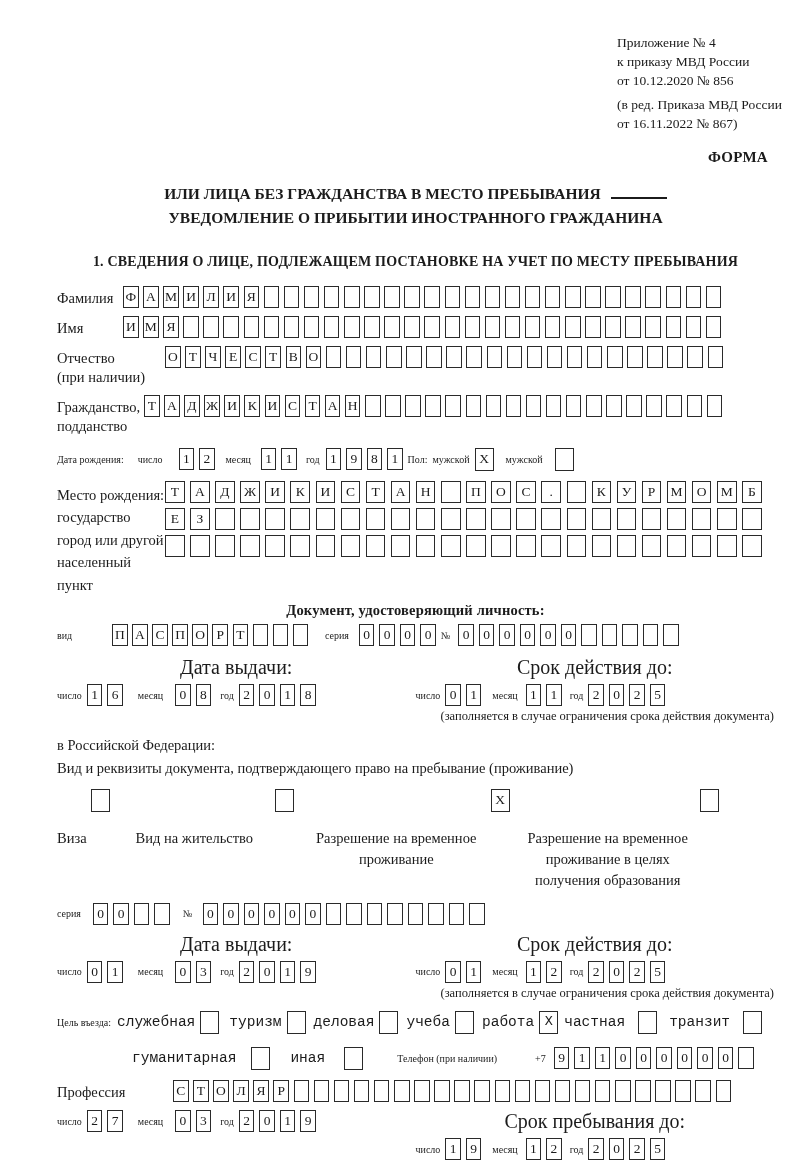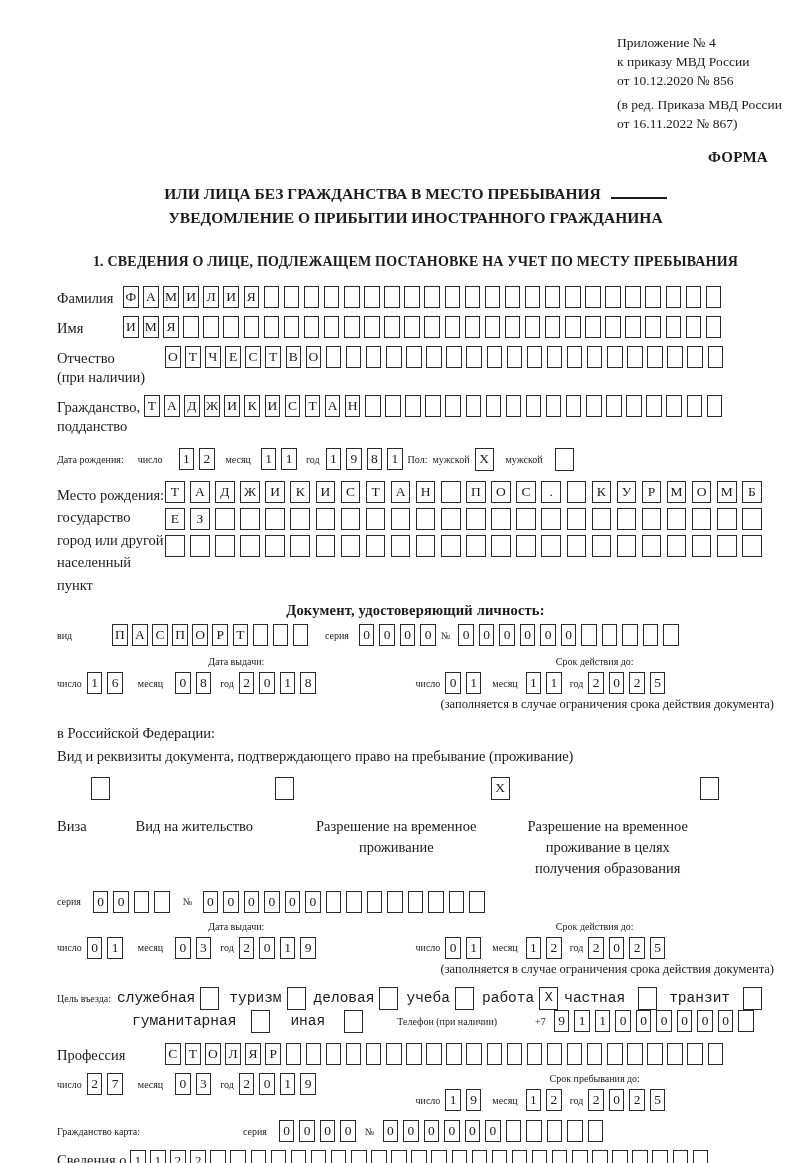--- a/index.html
+++ b/index.html
@@ -40,21 +40,21 @@
   .stack .cells:first-child { margin-top:0; }
 
   
   .inline { display:flex; align-items:center; }
   .inline .t { font-size:10px; }
   .dgroup { display:flex; align-items:center; }
   .dgroup .cell { margin-right:5px; }
   .two-col { display:flex; margin-top:10px; }
   .col-l { width:360px; }
   .col-r { width:360px; margin-left:0px; }
-  .col-head { text-align:center; font-size:10px; margin-bottom:5px; }
+  .col-head { text-align:center; font-size:20px; margin-bottom:5px; }
   .note { font-size:12.5px; text-align:right; margin-top:3px; }
 
   .plain { font-size:14.5px; line-height:1.6; margin-top:10px; }
 
   
   .permit-row { display:flex; align-items:flex-start; margin-top:8px; font-size:14.5px; }
   .permit-item { display:flex; align-items:flex-start; }
   .permit-item .txt { line-height:1.45;margin-top:39px; }
   .permit-item .txt.center { text-align:center; }
 
@@ -590,21 +590,21 @@
           <span class="cell"></span>
         </span>
     </span>
     <span class="opt" style="margin-left:12px;">
       <span class="t">транзит</span>
       <span class="cells box1" style="margin-left:8px;">
           <span class="cell"></span>
         </span>
     </span>
   </div>
-  <div class="frow inline" style="margin-top:0; margin-left:75px;">
+  <div class="frow inline" style="margin-top:13px; margin-left:75px;">
     <span class="opt">
       <span class="t">гуманитарная</span>
       <span class="cells box1" style="margin-left:10px;">
           <span class="cell"></span>
         </span>
     </span>
     <span class="opt" style="margin-left:20px;">
       <span class="t">иная</span>
       <span class="cells box1" style="margin-left:14px;">
           <span class="cell"></span>
@@ -619,21 +619,21 @@
         <span class="cell">0</span>
         <span class="cell">0</span>
         <span class="cell">0</span>
         <span class="cell">0</span>
         <span class="cell">0</span>
         <span class="cell">0</span>
         <span class="cell"></span>
       </span>
   </div>
 
-  <div class="frow" style="margin-top:10px;">
+  <div class="frow" style="margin-top:10px;gap:8px;">
     <div class="lbl" style="width:108px;">Профессия</div>
     <div class="cells">
         <span class="cell">С</span>
         <span class="cell">Т</span>
         <span class="cell">О</span>
         <span class="cell">Л</span>
         <span class="cell">Я</span>
         <span class="cell">Р</span>
         <span class="cell"></span>
         <span class="cell"></span>

